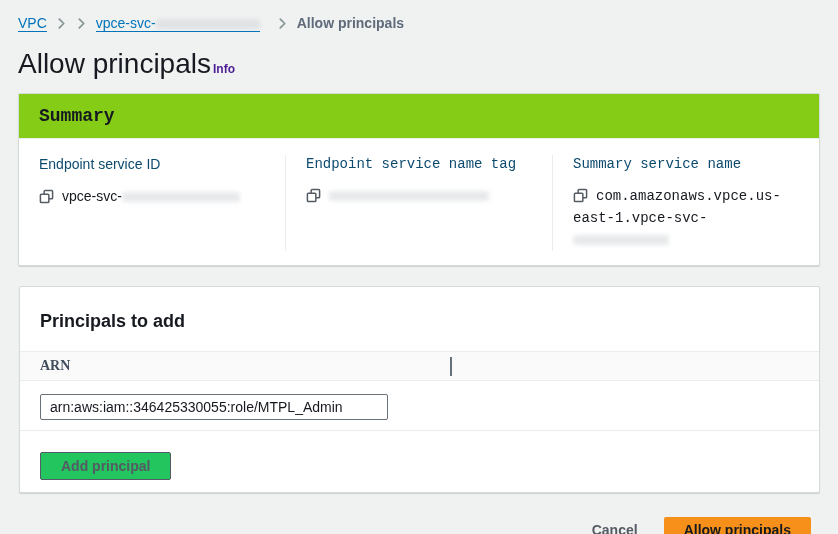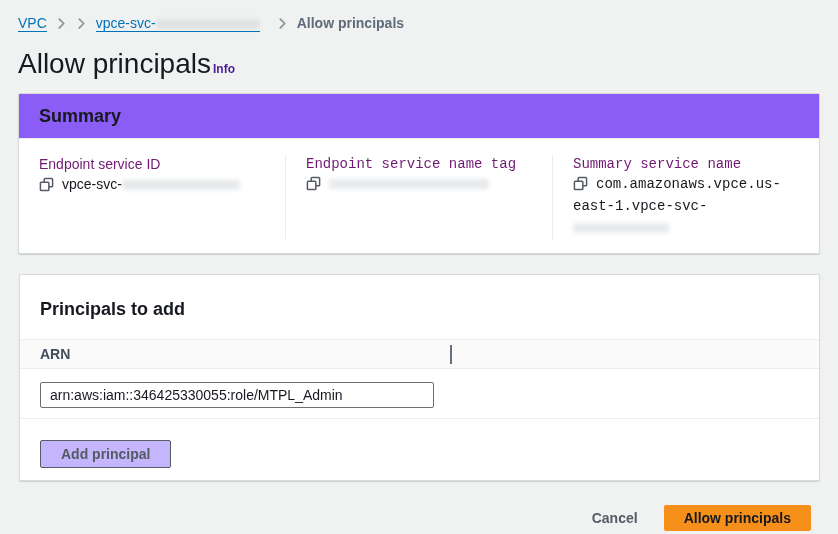--- a/index.html
+++ b/index.html
@@ -31,30 +31,31 @@
   .title-row h1 { margin: 0; font-size: 28px; font-weight: 400; line-height: 33px; color: #16191f; }
   .info-link { color: #4c1d95; font-size: 12px; font-weight: bold; text-decoration: none; margin: 0 0 4px 2px; cursor: pointer; }
 
   
   .card {
     margin: 0 18px; background: #ffffff;
     border: 1px solid #d5dbdb; border-radius: 2px;
     box-shadow: 0 1px 1px rgba(0,28,36,0.15);
   }
   .card-header {
-    background: #8b5cf6; border-bottom: 1px solid #eaeded;
+    background: #84cc16; border-bottom: 1px solid #eaeded;
     padding: 11px 20px;
+    font-family: Liberation Mono, monospace;
   }
   .card-header h2, .p-header h2 { margin: 0; font-size: 18px; font-weight: bold; line-height: 22px; color: #16191f; }
 
   
   .summary-grid { display: flex; padding: 16px 0 14px 0; }
   .summary-col { flex: 1; padding: 0 20px; min-width: 0; }
   .summary-col + .summary-col { border-left: 1px solid #eaeded; font-family: Liberation Mono, monospace; }
-  .field-label { color: #701a75; font-size: 14px; line-height: 18px; margin-bottom: 0; }
+  .field-label { color: #0c4a6e; font-size: 14px; line-height: 18px; margin-bottom: 12px; }
   .field-value { font-size: 14px; line-height: 22px; color: #16191f; overflow-wrap: break-word; }
   .copy-btn {
     background: none; border: none; padding: 0; margin: 0 8px 0 0;
     color: #545b64; vertical-align: -3px; cursor: pointer; line-height: 0;
   }
 
   
   .redact {
     display: inline-block; height: 10px; border-radius: 3px;
     background: #a8b1b8; opacity: 0.28; filter: blur(2px);
@@ -62,36 +63,36 @@
   }
   .breadcrumb .redact { opacity: 0.22; }
 
   
   .principals { margin-top: 20px; margin-left: 19px; }
   .p-header { padding: 23px 20px 19px 20px; }
   .table-header {
     position: relative; background: #fafafa;
     border-top: 1px solid #eaeded; border-bottom: 1px solid #eaeded;
     padding: 6px 20px; height: 30px;
-    font-size: 14px; font-weight: bold; color: #414d5c; line-height: 16px;
+    font-size: 14px; font-weight: bold; color: #414d5c; line-height: 16px; font-family: Liberation Serif, serif;
   }
   .col-divider {
     position: absolute; left: 430px; top: 5px;
     width: 2px; height: 19px; background: #66707b; cursor: col-resize;
   }
   .table-row { padding: 13px 20px 10px 20px; border-bottom: 1px solid #eaeded; }
   .arn-input {
-    width: 394px; height: 26px;
+    width: 348px; height: 26px;
     border: 1px solid #687078; border-radius: 2px;
     padding: 0 9px; font-size: 14px; color: #16191f;
     font-family: "Liberation Sans", sans-serif; background: #fff;
   }
   .table-footer { padding: 21px 20px 12px 20px; }
   .add-btn {
-    background: #c4b5fd; border: 1px solid #545b64; border-radius: 2px;
+    background: #22c55e; border: 1px solid #545b64; border-radius: 2px;
     color: #545b64; font-weight: bold; font-size: 14px;
     height: 28px; padding: 0 20px; cursor: pointer;
     font-family: "Liberation Sans", sans-serif;
   }
 
   
   .actions {
     display: flex; justify-content: flex-end; align-items: center;
     gap: 26px; margin: 24px 27px 0 18px;
   }

